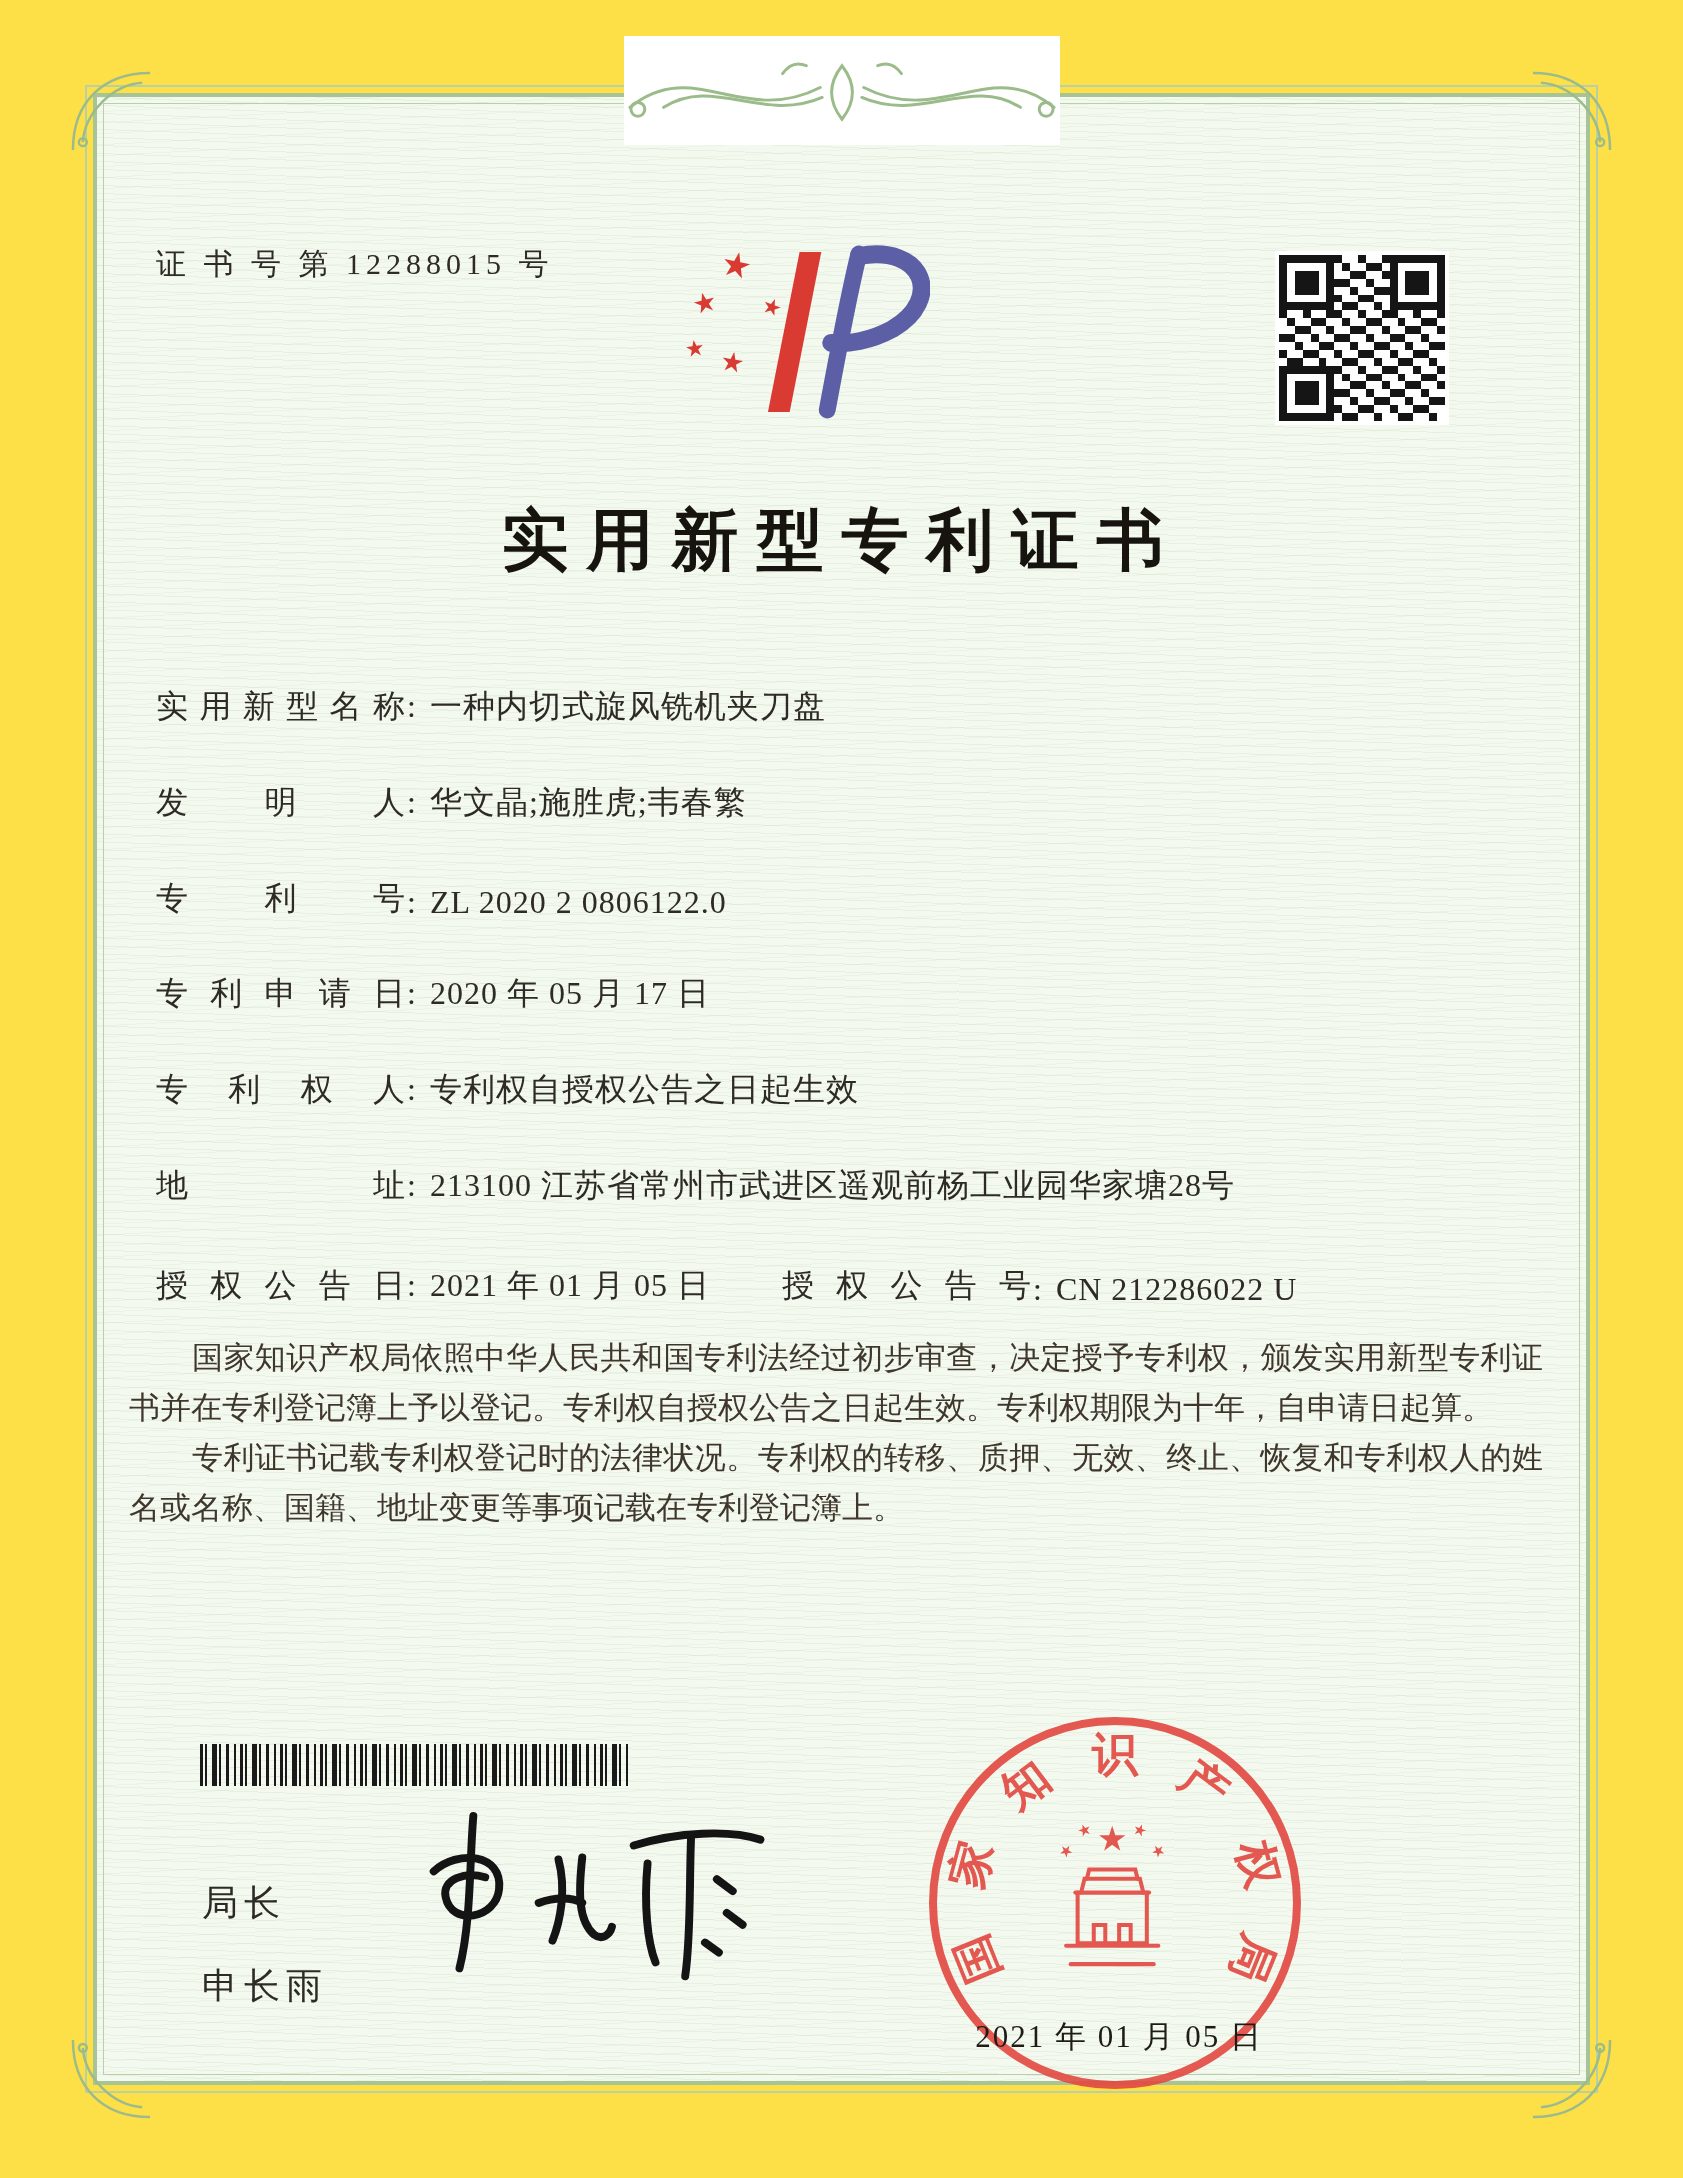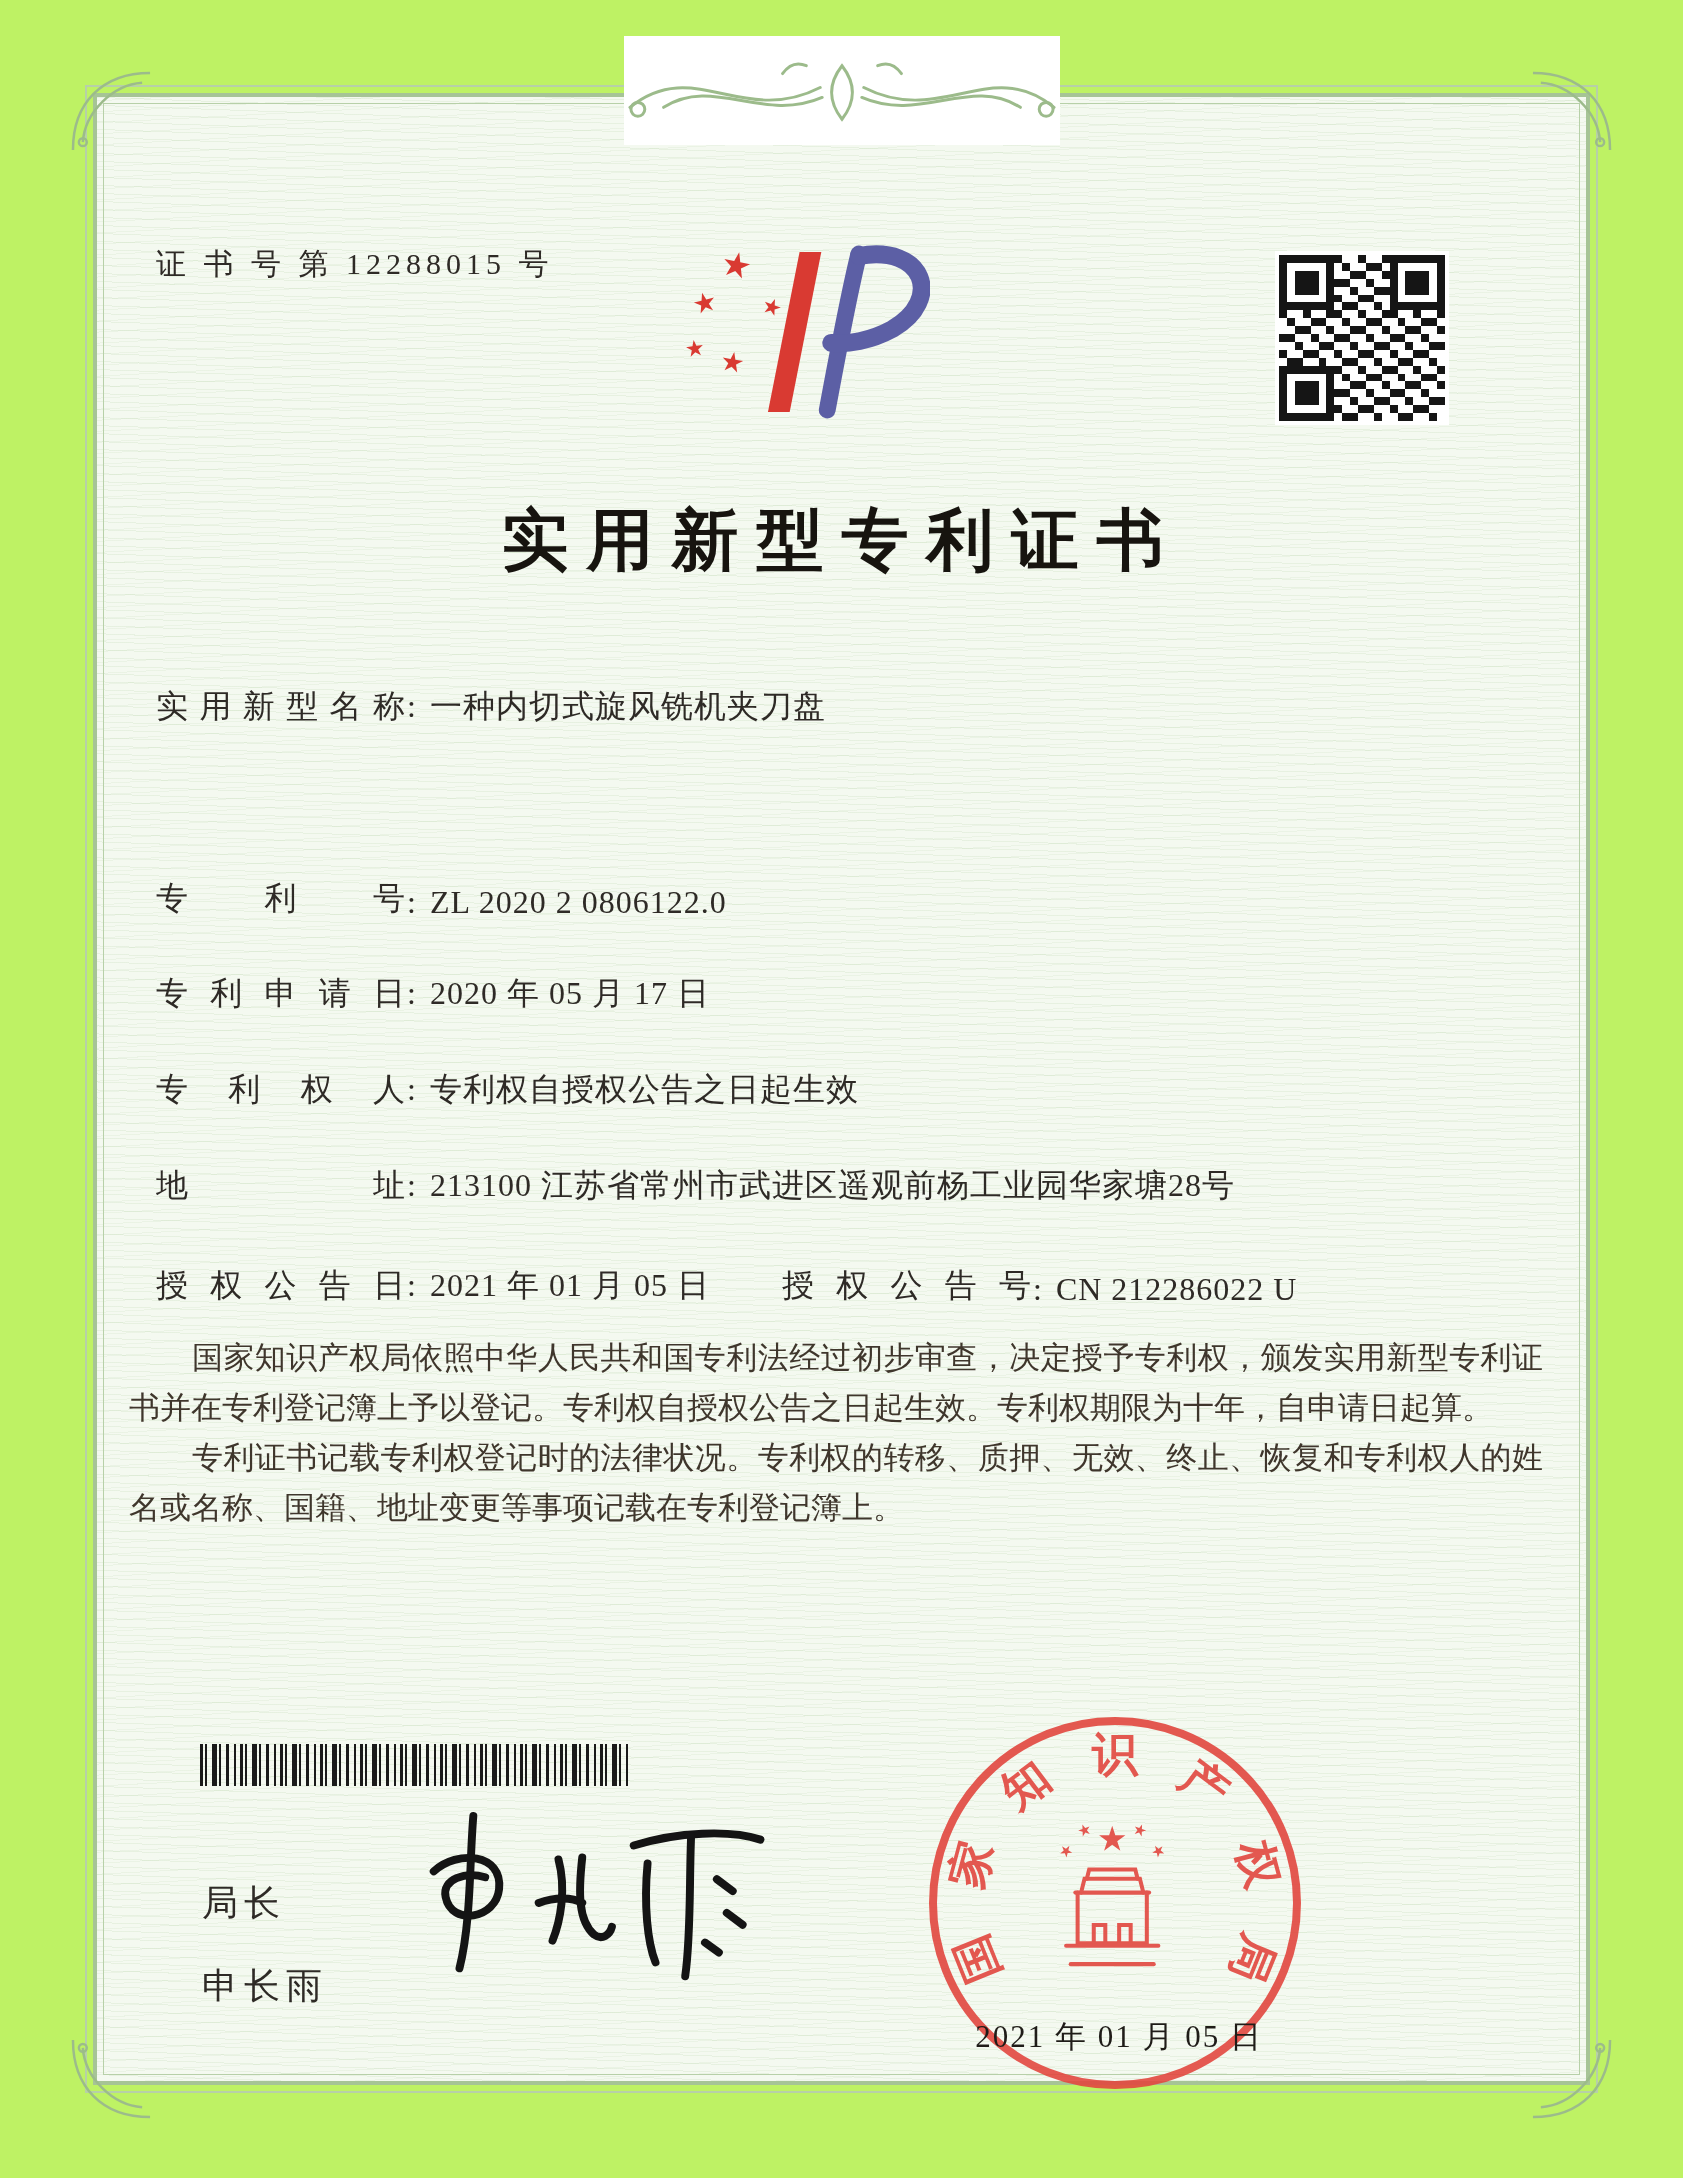--- a/index.html
+++ b/index.html
@@ -1,18 +1,18 @@
 <!DOCTYPE html>
 <html><head>
 <meta charset="utf-8">
 <style>
   html,body{margin:0;padding:0;background:#ffffff;}
   body{width:1683px;height:2178px;position:relative;overflow:hidden;
        font-family:"Liberation Serif","DejaVu Serif",serif;color:#2e2a26;}
-  .paper{position:absolute;inset:0;background:#bef264;}
+  .paper{position:absolute;inset:0;background:#fde047;}
   
   .paper-bg{position:absolute;inset:95px;background-color:#f4f9f0;
     background-image:
       repeating-linear-gradient(2deg, rgba(150,190,130,.14) 0 1px, rgba(255,255,255,0) 1px 8px),
       repeating-linear-gradient(-3deg, rgba(150,190,130,.10) 0 1px, rgba(255,255,255,0) 1px 11px);
   }
   
   .frame1{position:absolute;inset:85px;border:2px solid #b7d0a8;pointer-events:none;}
   .frame2{position:absolute;inset:93px;border:4px solid #a6c496;pointer-events:none;}
   .frame3{position:absolute;inset:103px;border:1px solid #b7d0a8;pointer-events:none;}
@@ -601,20 +601,23 @@
       <div class="qm"></div>
       <div class="qm"></div>
       <div class="qm on"></div>
       <div class="qm"></div>
     </div>
 
   <div class="abs doc-title">实用新型专利证书</div>
 
   <div class="abs row r1">
     <span class="flabel">实用新型名称</span><span class="colon">:</span><span class="fvalue">一种内切式旋风铣机夹刀盘</span>
+  </div>
+  <div class="abs row r2">
+    <span class="flabel">发明人</span><span class="colon">:</span><span class="fvalue">华文晶;施胜虎;韦春繁</span>
   </div>
   <div class="abs row r3">
     <span class="flabel">专利号</span><span class="colon">:</span><span class="fvalue">ZL 2020 2 0806122.0</span>
   </div>
   <div class="abs row r4">
     <span class="flabel">专利申请日</span><span class="colon">:</span><span class="fvalue">2020 年 05 月 17 日</span>
   </div>
   <div class="abs row r5">
     <span class="flabel">专利权人</span><span class="colon">:</span><span class="fvalue">专利权自授权公告之日起生效</span>
   </div>

